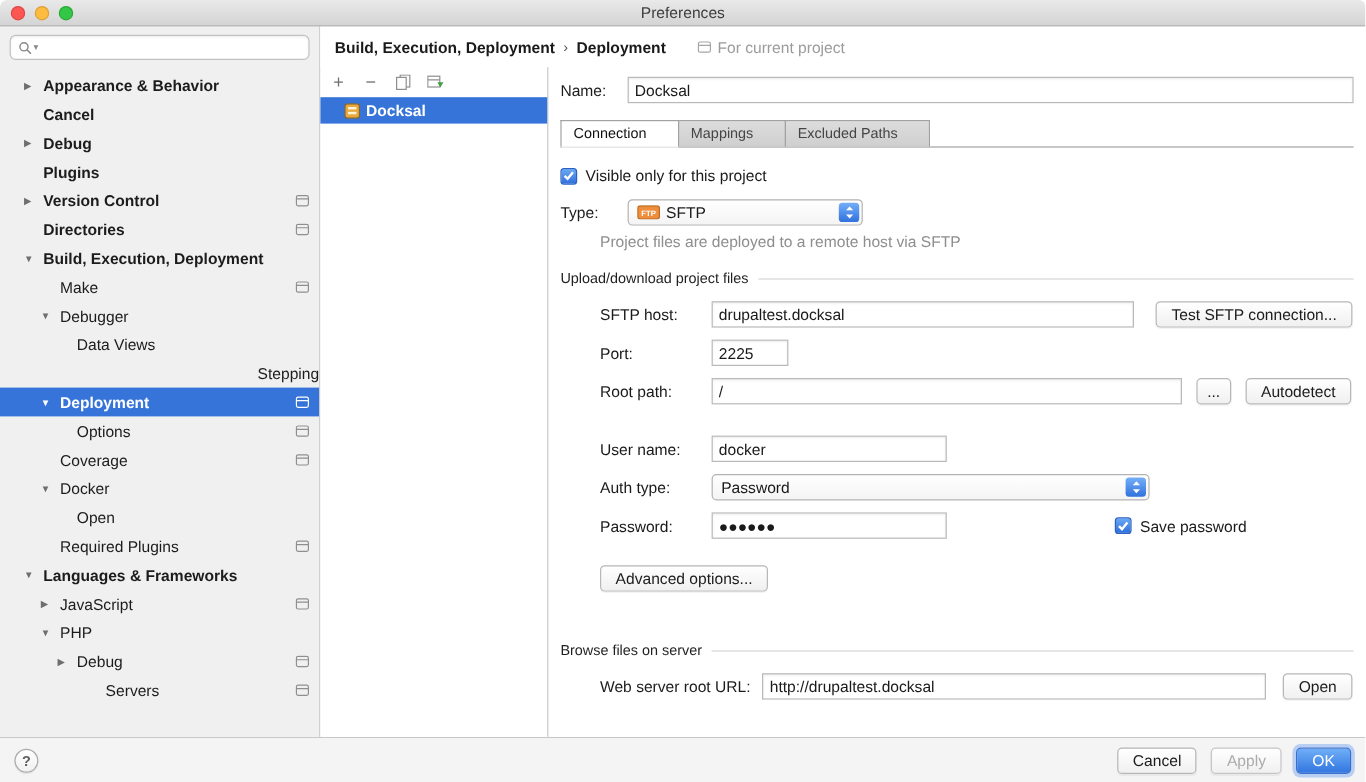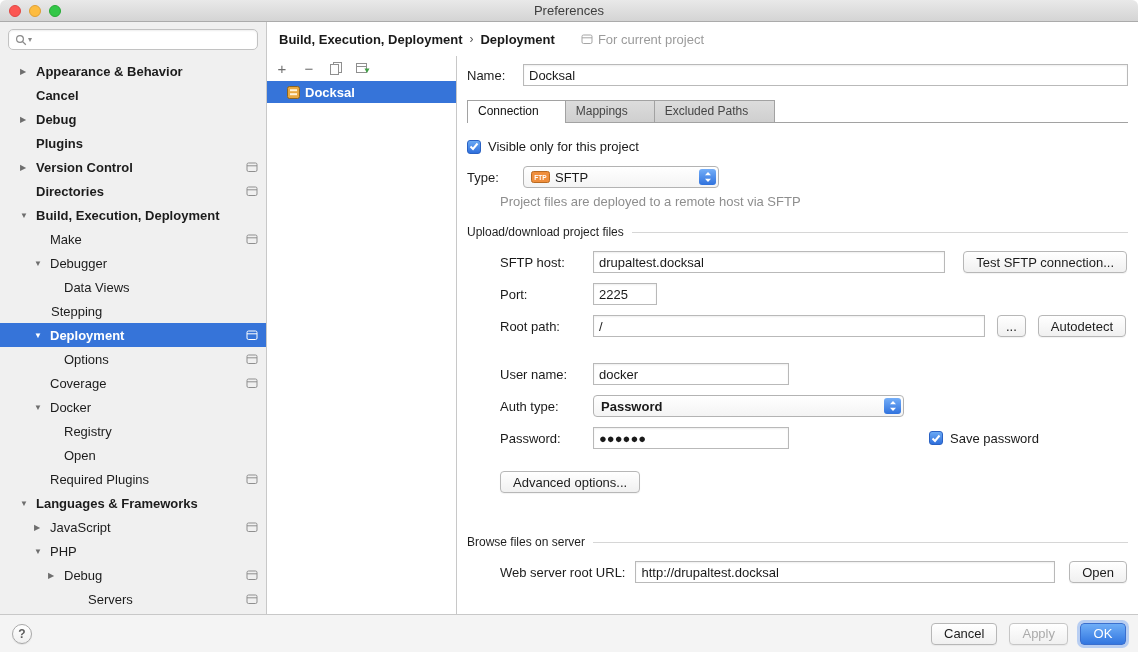--- a/index.html
+++ b/index.html
@@ -78,21 +78,21 @@
   .checkbox-row { display:flex; align-items:center; gap:7px; margin-top:16px; }
   .cb-label { font-size:13px; color:#1a1a1a; }
 
   
   .type-row { display:flex; align-items:center; margin-top:12px; }
   .dropdown { height:22px; border:1px solid #b3b3b3; border-radius:4px; background:linear-gradient(#ffffff,#f4f4f4); display:flex; align-items:center; padding:0 24px 0 7px; position:relative; cursor:default; }
   .dropdown .stepper { position:absolute; right:2px; top:2px; width:17px; height:16px; border-radius:3px; background:linear-gradient(#74aef8,#3072dd); display:flex; align-items:center; justify-content:center; }
   .dd-value { font-size:13px; color:#1a1a1a; white-space:nowrap; overflow:hidden; }
   .type-dropdown { width:196px; }
   .sftp-icon { display:flex; align-items:center; margin-right:5px; }
-  .w320 { width:311px;font-weight:bold; }
+  .w320 { width:365px; }
 
   .hint { margin:6px 0 0 33px; color:#8e8e8e; font-size:13px; }
 
   
   .section { display:flex; align-items:center; }
   .section-label { font-size:12px; color:#1f1f1f; white-space:nowrap; }
   .section::after { content:""; flex:1; height:1px; background:#d6d6d6; margin-left:8px; }
   .sec1 { margin-top:16px; }
   .sec2 { margin-top:42px; }
 
@@ -204,21 +204,21 @@
             </span>
           </div>
           <div class="tree-row" style="padding-left: 34px;">
             <span class="tree-arrow">▼</span>
             <span class="tree-label">Debugger</span>
           </div>
           <div class="tree-row" style="padding-left: 48px;">
             <span class="tree-arrow"></span>
             <span class="tree-label">Data Views</span>
           </div>
-          <div class="tree-row" style="padding-left: 35px;">
+          <div class="tree-row" style="padding-left: 52px; justify-content: flex-end;">
             <span class="tree-arrow"></span>
             <span class="tree-label">Stepping</span>
           </div>
           <div class="tree-row selected" style="padding-left: 34px;">
             <span class="tree-arrow">▼</span>
             <span class="tree-label">Deployment</span>
             <span class="tree-badge">
               <svg width="12" height="11" viewBox="0 0 12 11">
                 <rect x="1" y="1" width="10" height="8.5" rx="1.5" fill="none" stroke="currentColor"></rect>
                 <line x1="1" y1="3.8" x2="11" y2="3.8" stroke="currentColor"></line>
@@ -241,24 +241,20 @@
             <span class="tree-badge">
               <svg width="12" height="11" viewBox="0 0 12 11">
                 <rect x="1" y="1" width="10" height="8.5" rx="1.5" fill="none" stroke="currentColor"></rect>
                 <line x1="1" y1="3.8" x2="11" y2="3.8" stroke="currentColor"></line>
               </svg>
             </span>
           </div>
           <div class="tree-row" style="padding-left: 34px;">
             <span class="tree-arrow">▼</span>
             <span class="tree-label">Docker</span>
-          </div>
-          <div class="tree-row" style="padding-left: 48px;">
-            <span class="tree-arrow"></span>
-            <span class="tree-label">Registry</span>
           </div>
           <div class="tree-row" style="padding-left: 48px;">
             <span class="tree-arrow"></span>
             <span class="tree-label">Open</span>
           </div>
           <div class="tree-row" style="padding-left: 34px;">
             <span class="tree-arrow"></span>
             <span class="tree-label">Required Plugins</span>
             <span class="tree-badge">
               <svg width="12" height="11" viewBox="0 0 12 11">

